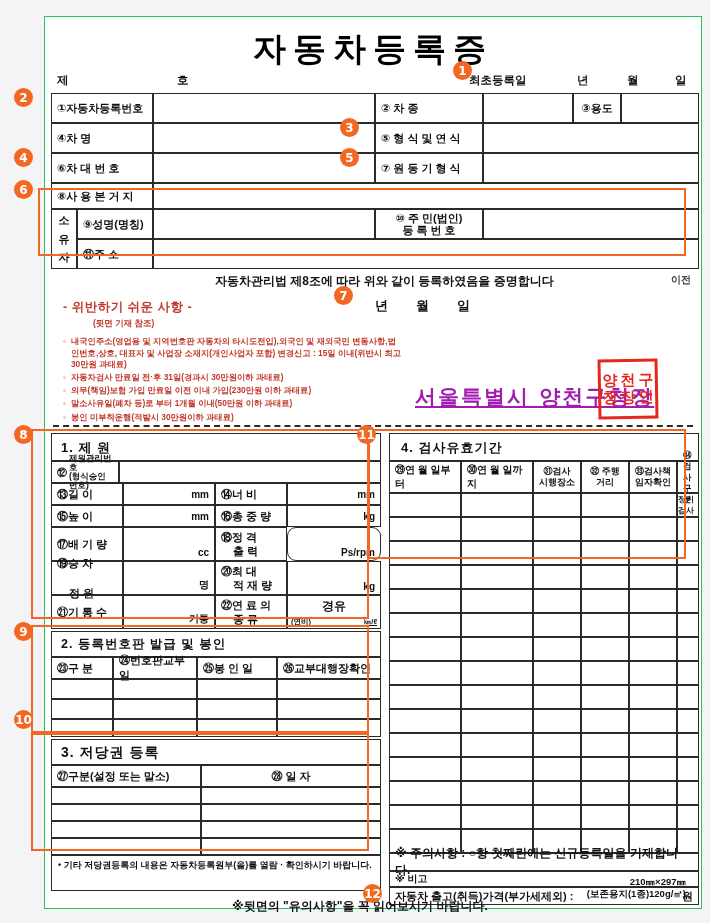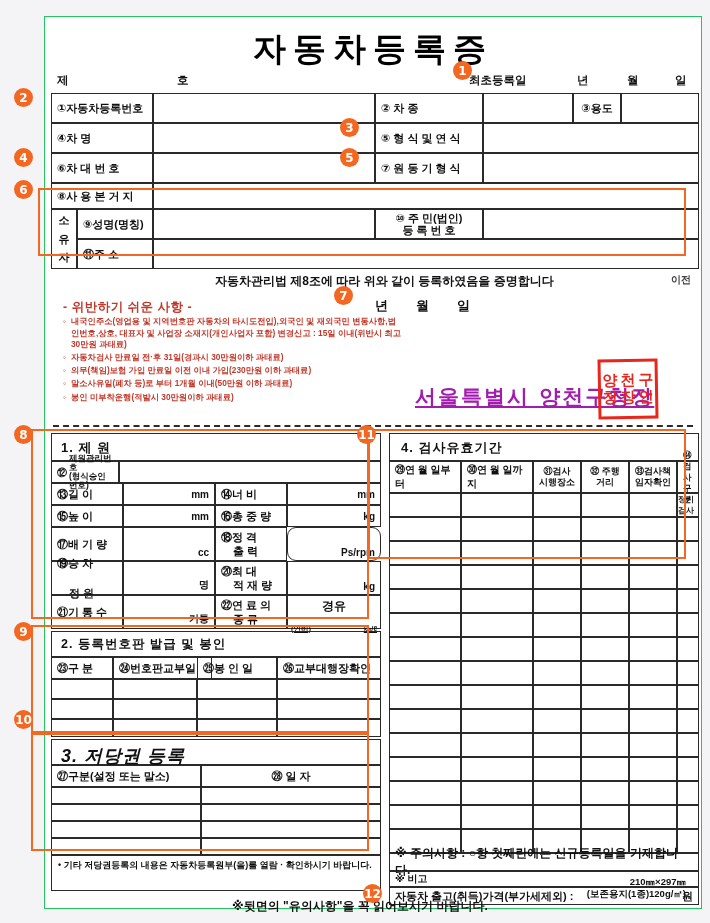--- a/index.html
+++ b/index.html
@@ -192,20 +192,21 @@
     <div class="cell" style="left:108px;top:222px;width:546px;height:30px;"></div>
 
     <div id="certify">자동차관리법 제8조에 따라 위와 같이 등록하였음을 증명합니다</div>
     <div id="ijeon">이전</div>
     <div id="ymd">
       <span>년</span><span>월</span><span>일</span>
     </div>
 
     <div id="viol">
       <div class="vh">- 위반하기 쉬운 사항 -</div>
+      <div class="vsub">(뒷면 기재 참조)</div>
       <ul>
         <li>내국인주소(영업용 및 지역번호판 자동차의 타시도전입),외국인 및 재외국민 변동사항,법인번호,상호, 대표자 및 사업장 소재지(개인사업자 포함) 변경신고 : 15일 이내(위반시 최고 30만원 과태료)</li>
         <li>자동차검사 만료일 전·후 31일(경과시 30만원이하 과태료)</li>
         <li>의무(책임)보험 가입 만료일 이전 이내 가입(230만원 이하 과태료)</li>
         <li>말소사유일(폐차 등)로 부터 1개월 이내(50만원 이하 과태료)</li>
         <li>봉인 미부착운행(적발시 30만원이하 과태료)</li>
       </ul>
     </div>
 
     <div id="issuer">서울특별시 양천구청장</div>
@@ -280,49 +281,49 @@
     <div class="cell lab spread" style="left:6px;  top:578px;width:72px;height:34px;">㉑기  통  수</div>
     <div class="cell rt" style="left:78px; top:578px;width:92px;height:34px;align-items:flex-end;padding-bottom:2px;">
         <span class="unit">기통</span>
       </div>
     <div class="cell lab" style="left:170px;top:578px;width:72px;height:34px;flex-direction:column;justify-content:center;align-items:flex-start;line-height:14px;">
       <span>㉒연  료  의</span>
       <span style="padding-left:12px;">종          류</span>
     </div>
     <div class="cell" style="left:242px;top:578px;width:94px;height:34px;position:absolute;display:block;">
       <div style="text-align:center;font-size:12px;font-weight:bold;margin-top:2px;">경유</div>
-      <div style="display:flex;justify-content:space-between;font-size:7.5px;font-weight:bold;padding:0 3px;margin-top:9px;text-decoration:underline;">
+      <div style="display:flex;justify-content:space-between;font-size:7.5px;font-weight:bold;padding:0 3px;margin-top:2px;text-decoration:underline;">
         <span>(연비)</span>
         <span>㎞/ℓ</span>
       </div>
     </div>
 
     <div class="cell" style="left:6px;top:614px;width:330px;height:26px;"></div>
     <div class="sect" style="left:16px;top:619px;font-size:12.5px;">2. 등록번호판 발급 및 봉인</div>
 
     <div class="cell lab" style="left:6px;  top:640px;width:62px;height:22px;">㉓구  분</div>
-    <div class="cell lab" style="left:68px; top:640px;width:99px;height:22px;">㉔번호판교부일</div>
+    <div class="cell lab" style="left:68px; top:640px;width:84px;height:22px;">㉔번호판교부일</div>
     <div class="cell lab" style="left:152px;top:640px;width:80px;height:22px;">㉕봉   인   일</div>
     <div class="cell lab" style="left:232px;top:640px;width:104px;height:22px;">㉖교부대행장확인</div>
 
     <div class="cell" style="left:6px;top:662px;width:62px;height:20px;"></div>
     <div class="cell" style="left:68px;top:662px;width:84px;height:20px;"></div>
     <div class="cell" style="left:152px;top:662px;width:80px;height:20px;"></div>
     <div class="cell" style="left:232px;top:662px;width:104px;height:20px;"></div>
     <div class="cell" style="left:6px;top:682px;width:62px;height:20px;"></div>
     <div class="cell" style="left:68px;top:682px;width:84px;height:20px;"></div>
     <div class="cell" style="left:152px;top:682px;width:80px;height:20px;"></div>
     <div class="cell" style="left:232px;top:682px;width:104px;height:20px;"></div>
     <div class="cell" style="left:6px;top:702px;width:62px;height:18px;"></div>
     <div class="cell" style="left:68px;top:702px;width:84px;height:18px;"></div>
     <div class="cell" style="left:152px;top:702px;width:80px;height:18px;"></div>
     <div class="cell" style="left:232px;top:702px;width:104px;height:18px;"></div>
 
     <div class="cell" style="left:6px;top:722px;width:330px;height:26px;"></div>
-    <div class="sect" style="left:16px;top:727px;font-size:18px;font-style:italic;">3. 저당권 등록</div>
+    <div class="sect" style="left:16px;top:727px;font-size:14px;">3. 저당권 등록</div>
 
     <div class="cell lab" style="left:6px;  top:748px;width:150px;height:22px;">㉗구분(설정 또는 말소)</div>
     <div class="cell lab ctr" style="left:156px;top:748px;width:180px;height:22px;">㉘   일            자</div>
 
     <div class="cell" style="left:6px;top:770px;width:150px;height:17px;"></div>
     <div class="cell" style="left:156px;top:770px;width:180px;height:17px;"></div>
     <div class="cell" style="left:6px;top:787px;width:150px;height:17px;"></div>
     <div class="cell" style="left:156px;top:787px;width:180px;height:17px;"></div>
     <div class="cell" style="left:6px;top:804px;width:150px;height:17px;"></div>
     <div class="cell" style="left:156px;top:804px;width:180px;height:17px;"></div>

